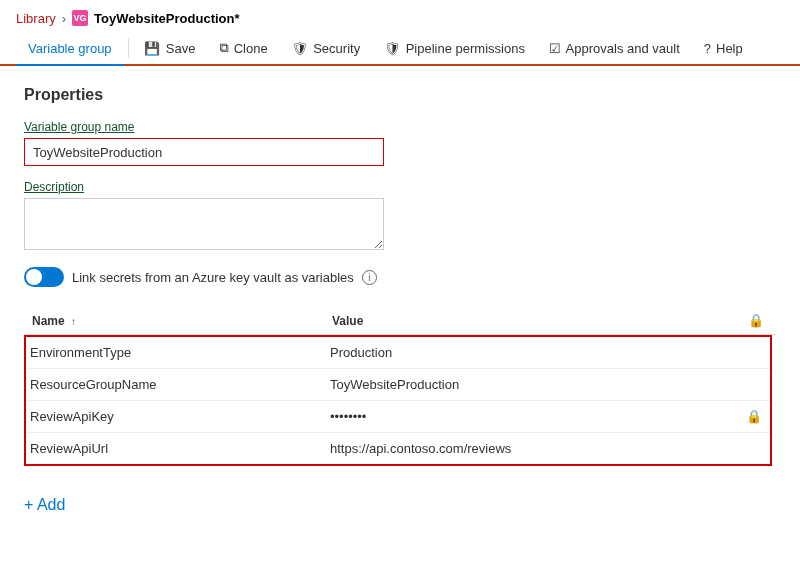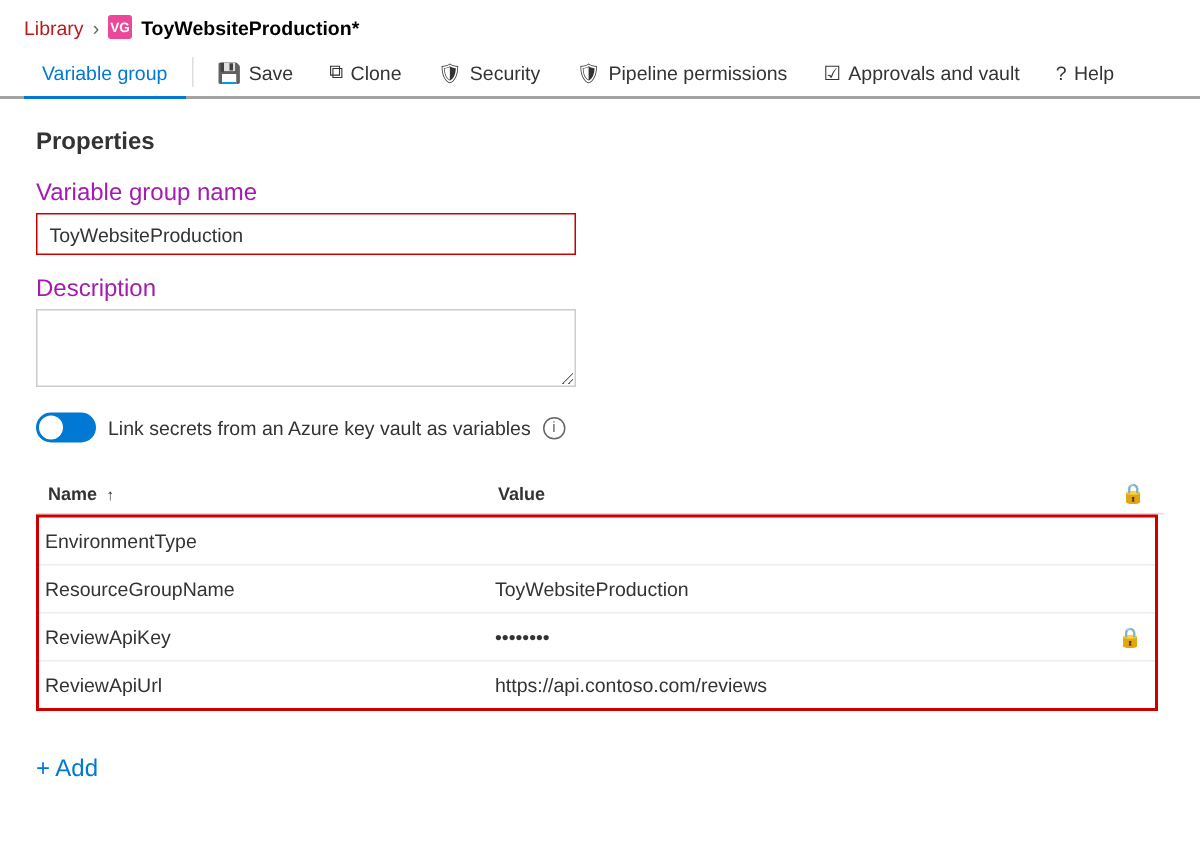--- a/index.html
+++ b/index.html
@@ -19,21 +19,21 @@
       padding: 10px 16px 6px 16px;
       font-size: 13px;
       color: #0078d4;
       gap: 6px;
     }
 
     
     .toolbar {
       display: flex;
       align-items: center;
-      border-bottom: 2px solid #a3a3a3;
+      border-bottom: 2px solid #c2410c;
       padding: 0 16px;
       gap: 0;
     }
     .toolbar-tab {
       padding: 8px 12px;
       cursor: pointer;
       font-size: 13px;
       color: #333;
       border-bottom: 2px solid transparent;
       margin-bottom: -2px;
@@ -62,24 +62,25 @@
       font-size: 16px;
       font-weight: 600;
       margin-bottom: 16px;
       color: #333;
     }
 
     .form-group {
       margin-bottom: 14px;
     }
     .form-label {
-      font-size: 16px;
-      color: #a21caf;
+      font-size: 12px;
+      color: #14532d;
       margin-bottom: 4px;
       display: block;
+      text-decoration: underline;
     }
     .form-input {
       width: 360px;
       height: 28px;
       border: 1px solid #cc0000;
       padding: 4px 8px;
       font-size: 13px;
       outline: none;
       color: #333;
     }
@@ -297,20 +298,21 @@
       <div class="col-value-header">Value</div>
       <div class="col-lock-header">
         <span style="font-size:13px;">🔒</span>
       </div>
     </div>
 
     <div class="variables-table-wrapper">
 
       <div class="table-row">
         <div class="col-name">EnvironmentType</div>
+        <div class="col-value">Production</div>
         <div class="col-lock"></div>
       </div>
 
       <div class="table-row">
         <div class="col-name">ResourceGroupName</div>
         <div class="col-value">ToyWebsiteProduction</div>
         <div class="col-lock"></div>
       </div>
 
       <div class="table-row">

